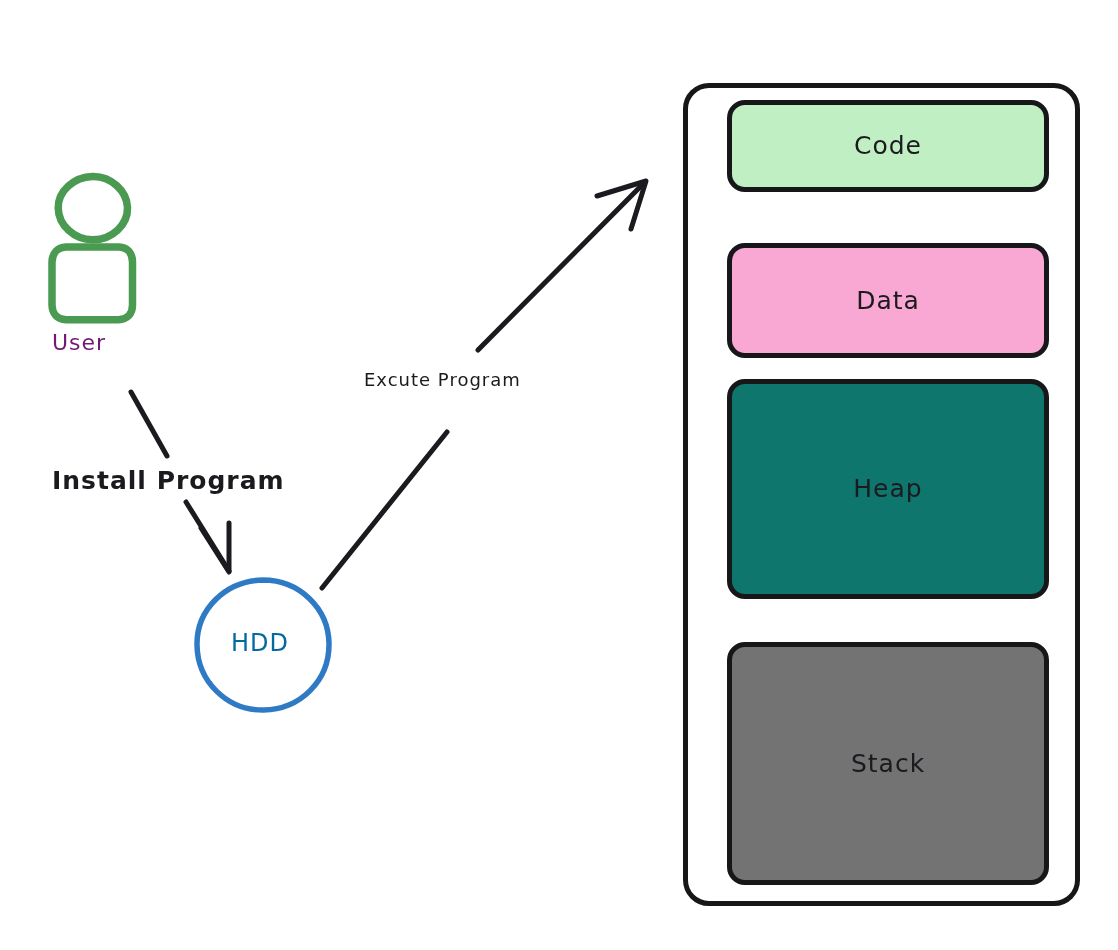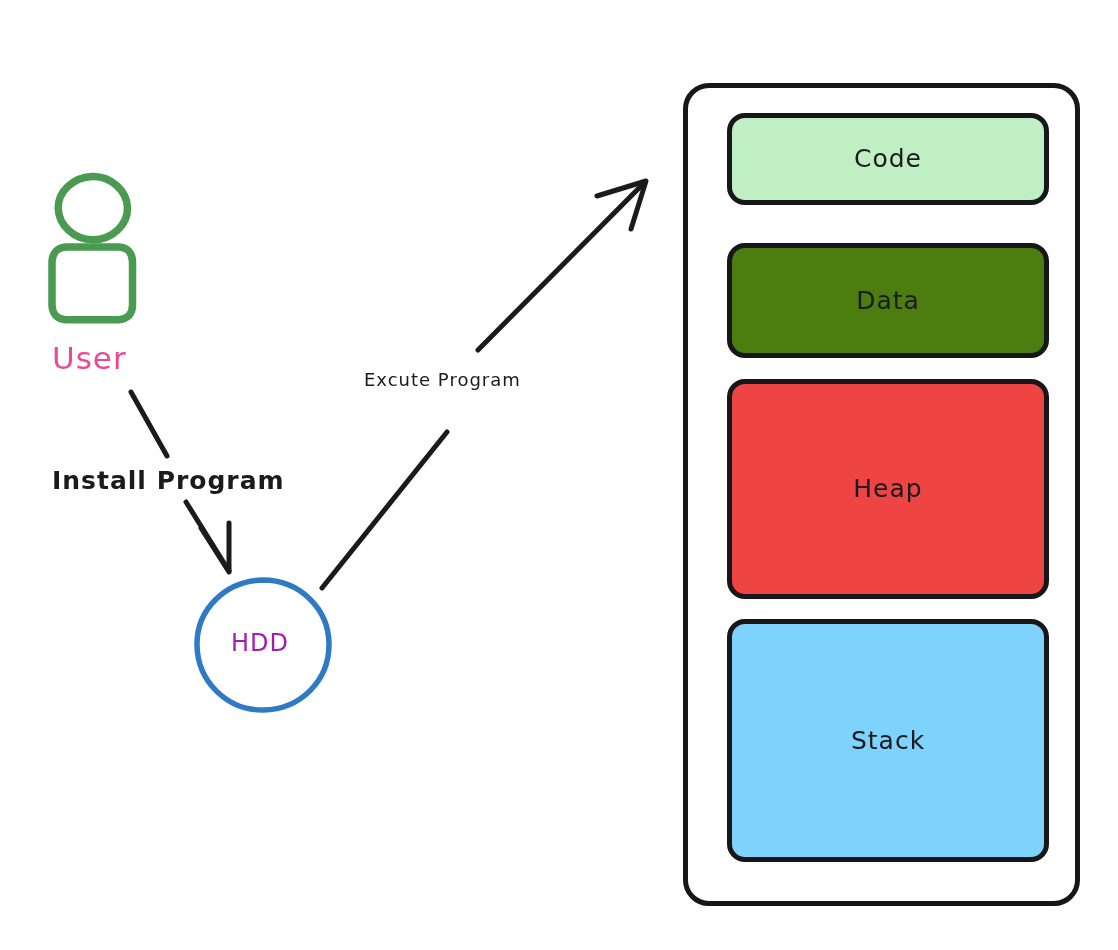--- a/index.html
+++ b/index.html
@@ -27,23 +27,23 @@
     position: absolute;
     font-family: "DejaVu Sans", sans-serif;
     font-weight: 400;
     color: #1b1b1f;
     white-space: pre;
     letter-spacing: 0.5px;
   }
 
   .lbl-user {
     left: 52px;
-    top: 340px;
-    font-size: 31px;
-    color: #ec4899;
+    top: 330px;
+    font-size: 22px;
+    color: #701a75;
     letter-spacing: 1px;
   }
 
   .lbl-install {
     left: 52px;
     top: 466px;
     font-size: 25px;
     letter-spacing: 1px;
     font-weight: bold;
   }
@@ -52,21 +52,21 @@
     left: 364px;
     top: 369px;
     font-size: 18px;
     letter-spacing: 1px;
   }
 
   .lbl-hdd {
     left: 231px;
     top: 629px;
     font-size: 24px;
-    color: #a21caf;
+    color: #0369a1;
     letter-spacing: 1px;
   }
 
   .blk-label {
     position: absolute;
     width: 100%;
     text-align: center;
     font-size: 25px;
     line-height: 1.35;
     color: #1b1b1f;
@@ -92,24 +92,24 @@
     left: 39px;
     width: 322px;
     border: 5px solid #17171a;
     border-radius: 18px;
     box-sizing: border-box;
     display: flex;
     align-items: center;
     justify-content: center;
   }
 
-  #block-code  { top: 25px;  height: 92px; background: #bfefc2; }
-  #block-data  { top: 155px; height: 115px; background: #4d7c0f; }
-  #block-heap  { top: 291px; height: 220px; background: #ef4444; }
-  #block-stack { top: 531px; height: 243px; background: #7dd3fc; }
+  #block-code  { top: 12px;  height: 92px; background: #bfefc2; }
+  #block-data  { top: 155px; height: 115px; background: #f9a8d4; }
+  #block-heap  { top: 291px; height: 220px; background: #0f766e; }
+  #block-stack { top: 554px; height: 243px; background: #737373; }
 </style>
 </head>
 <body>
 
 <svg id="canvas" viewBox="0 0 1118 950" xmlns="http://www.w3.org/2000/svg">
 
   <g>
 
     <path d="M92.5 176.5
              C 111 176 127 191 127.5 207.5

